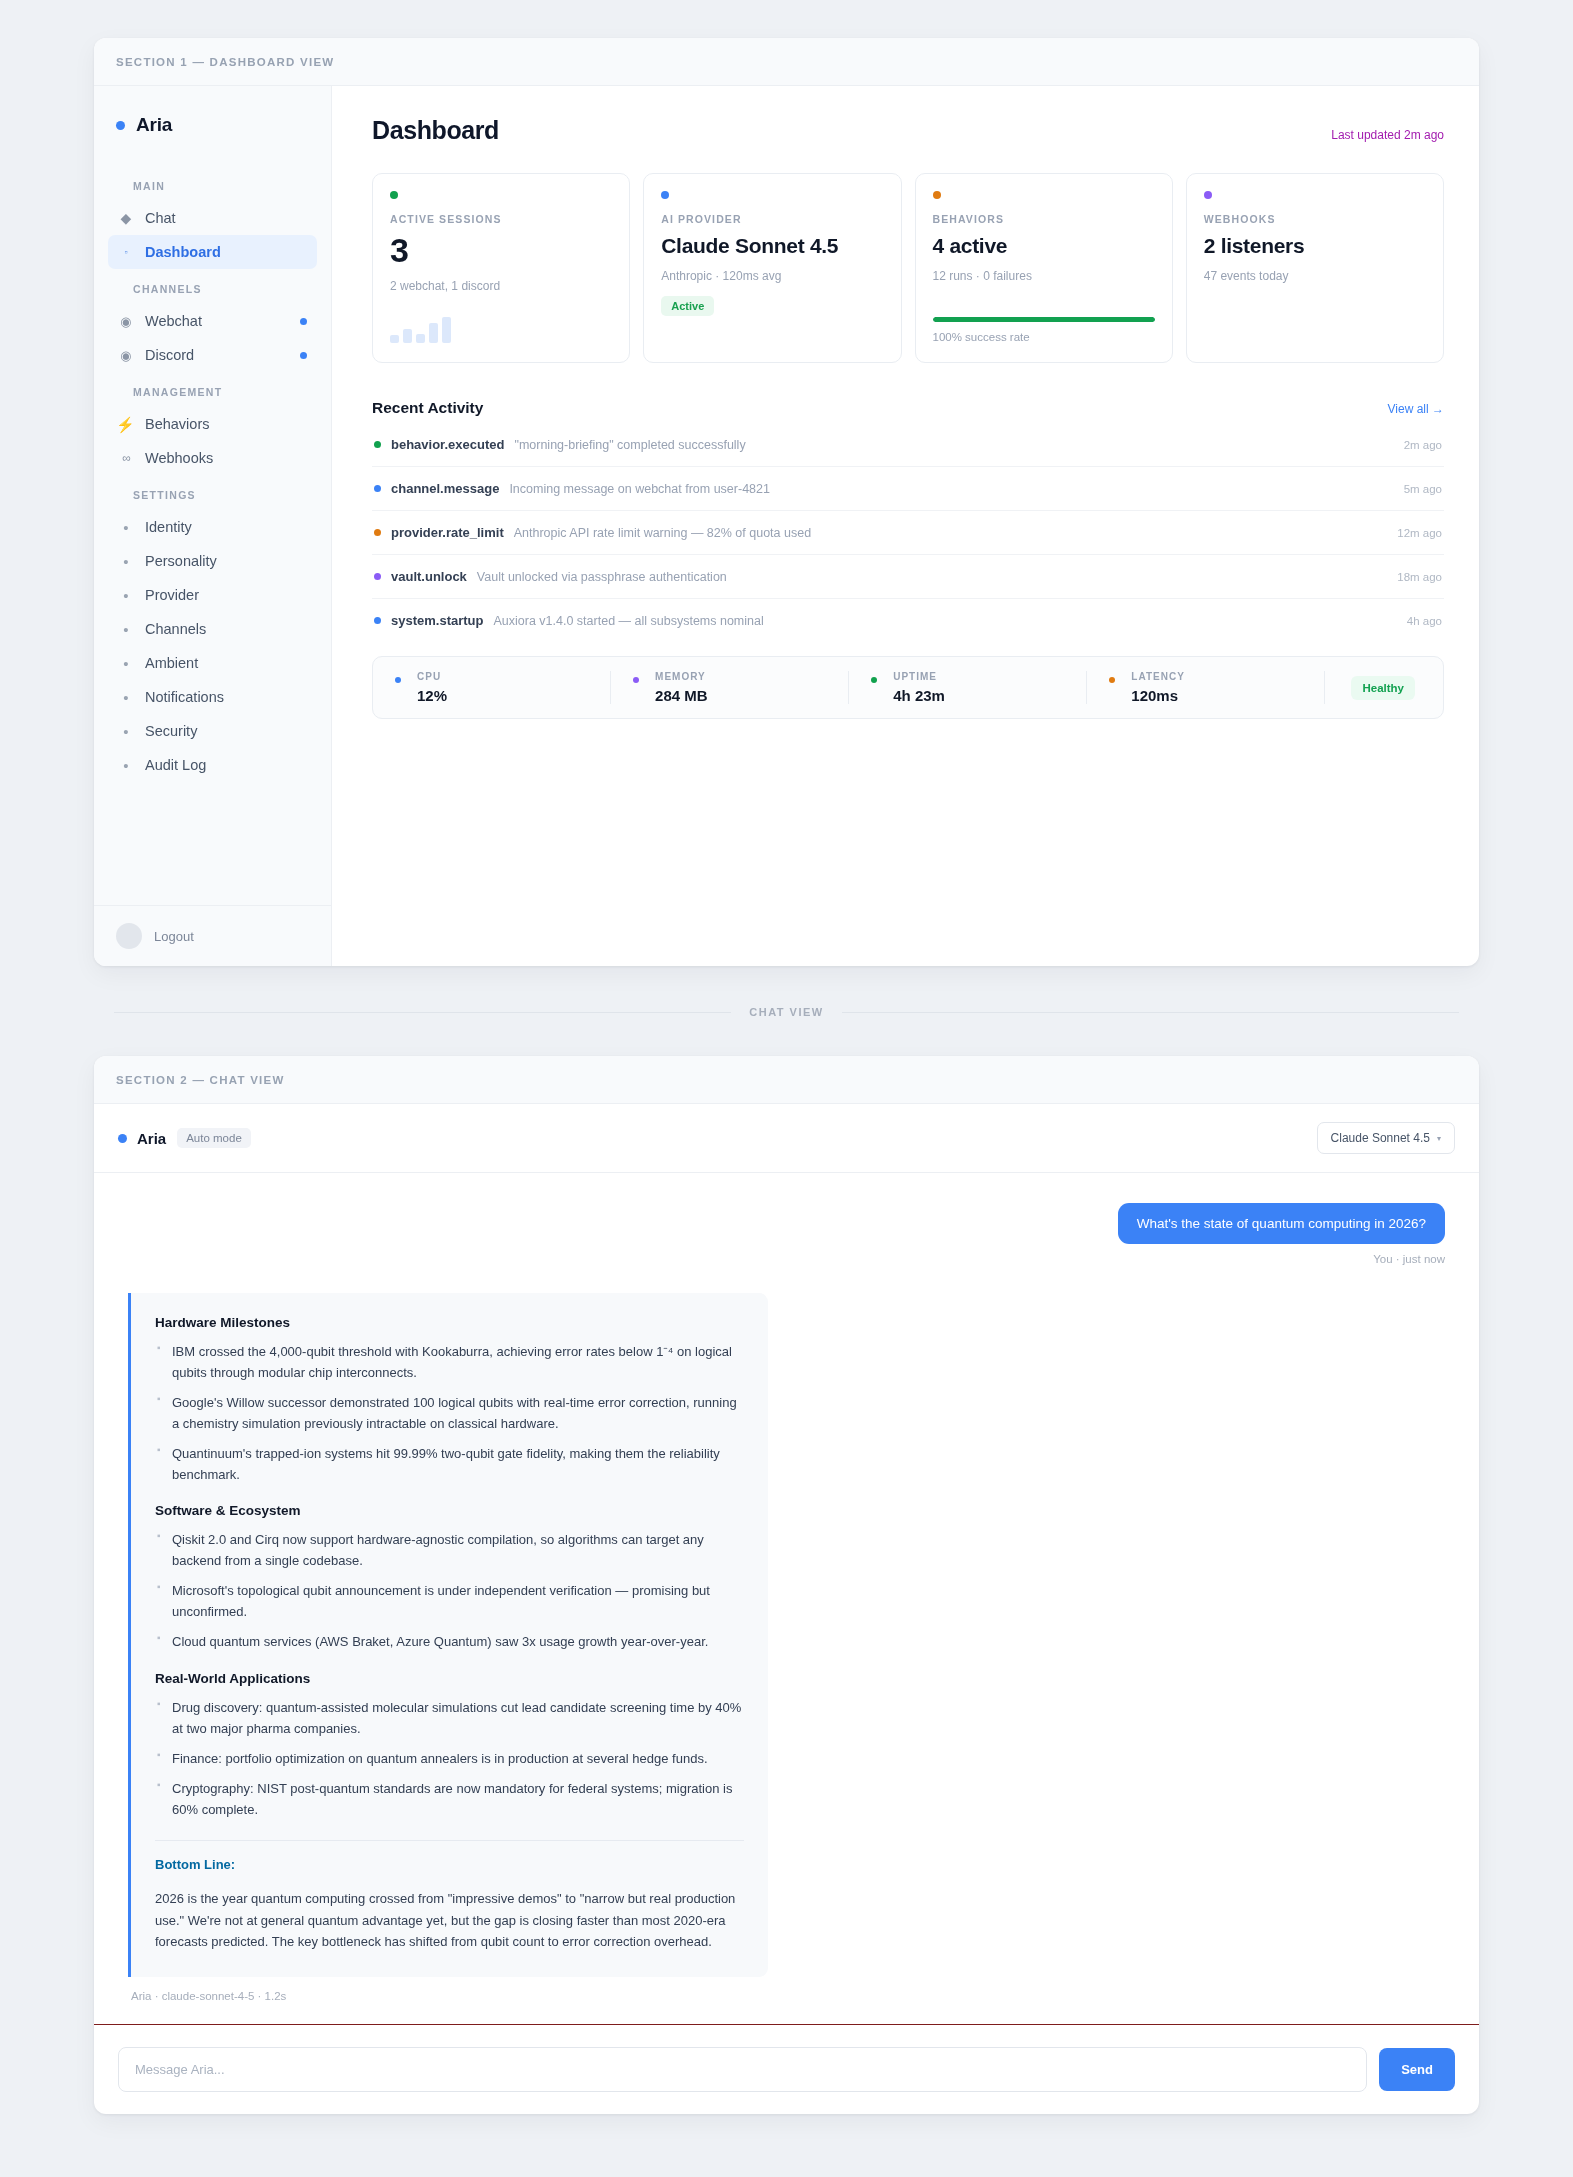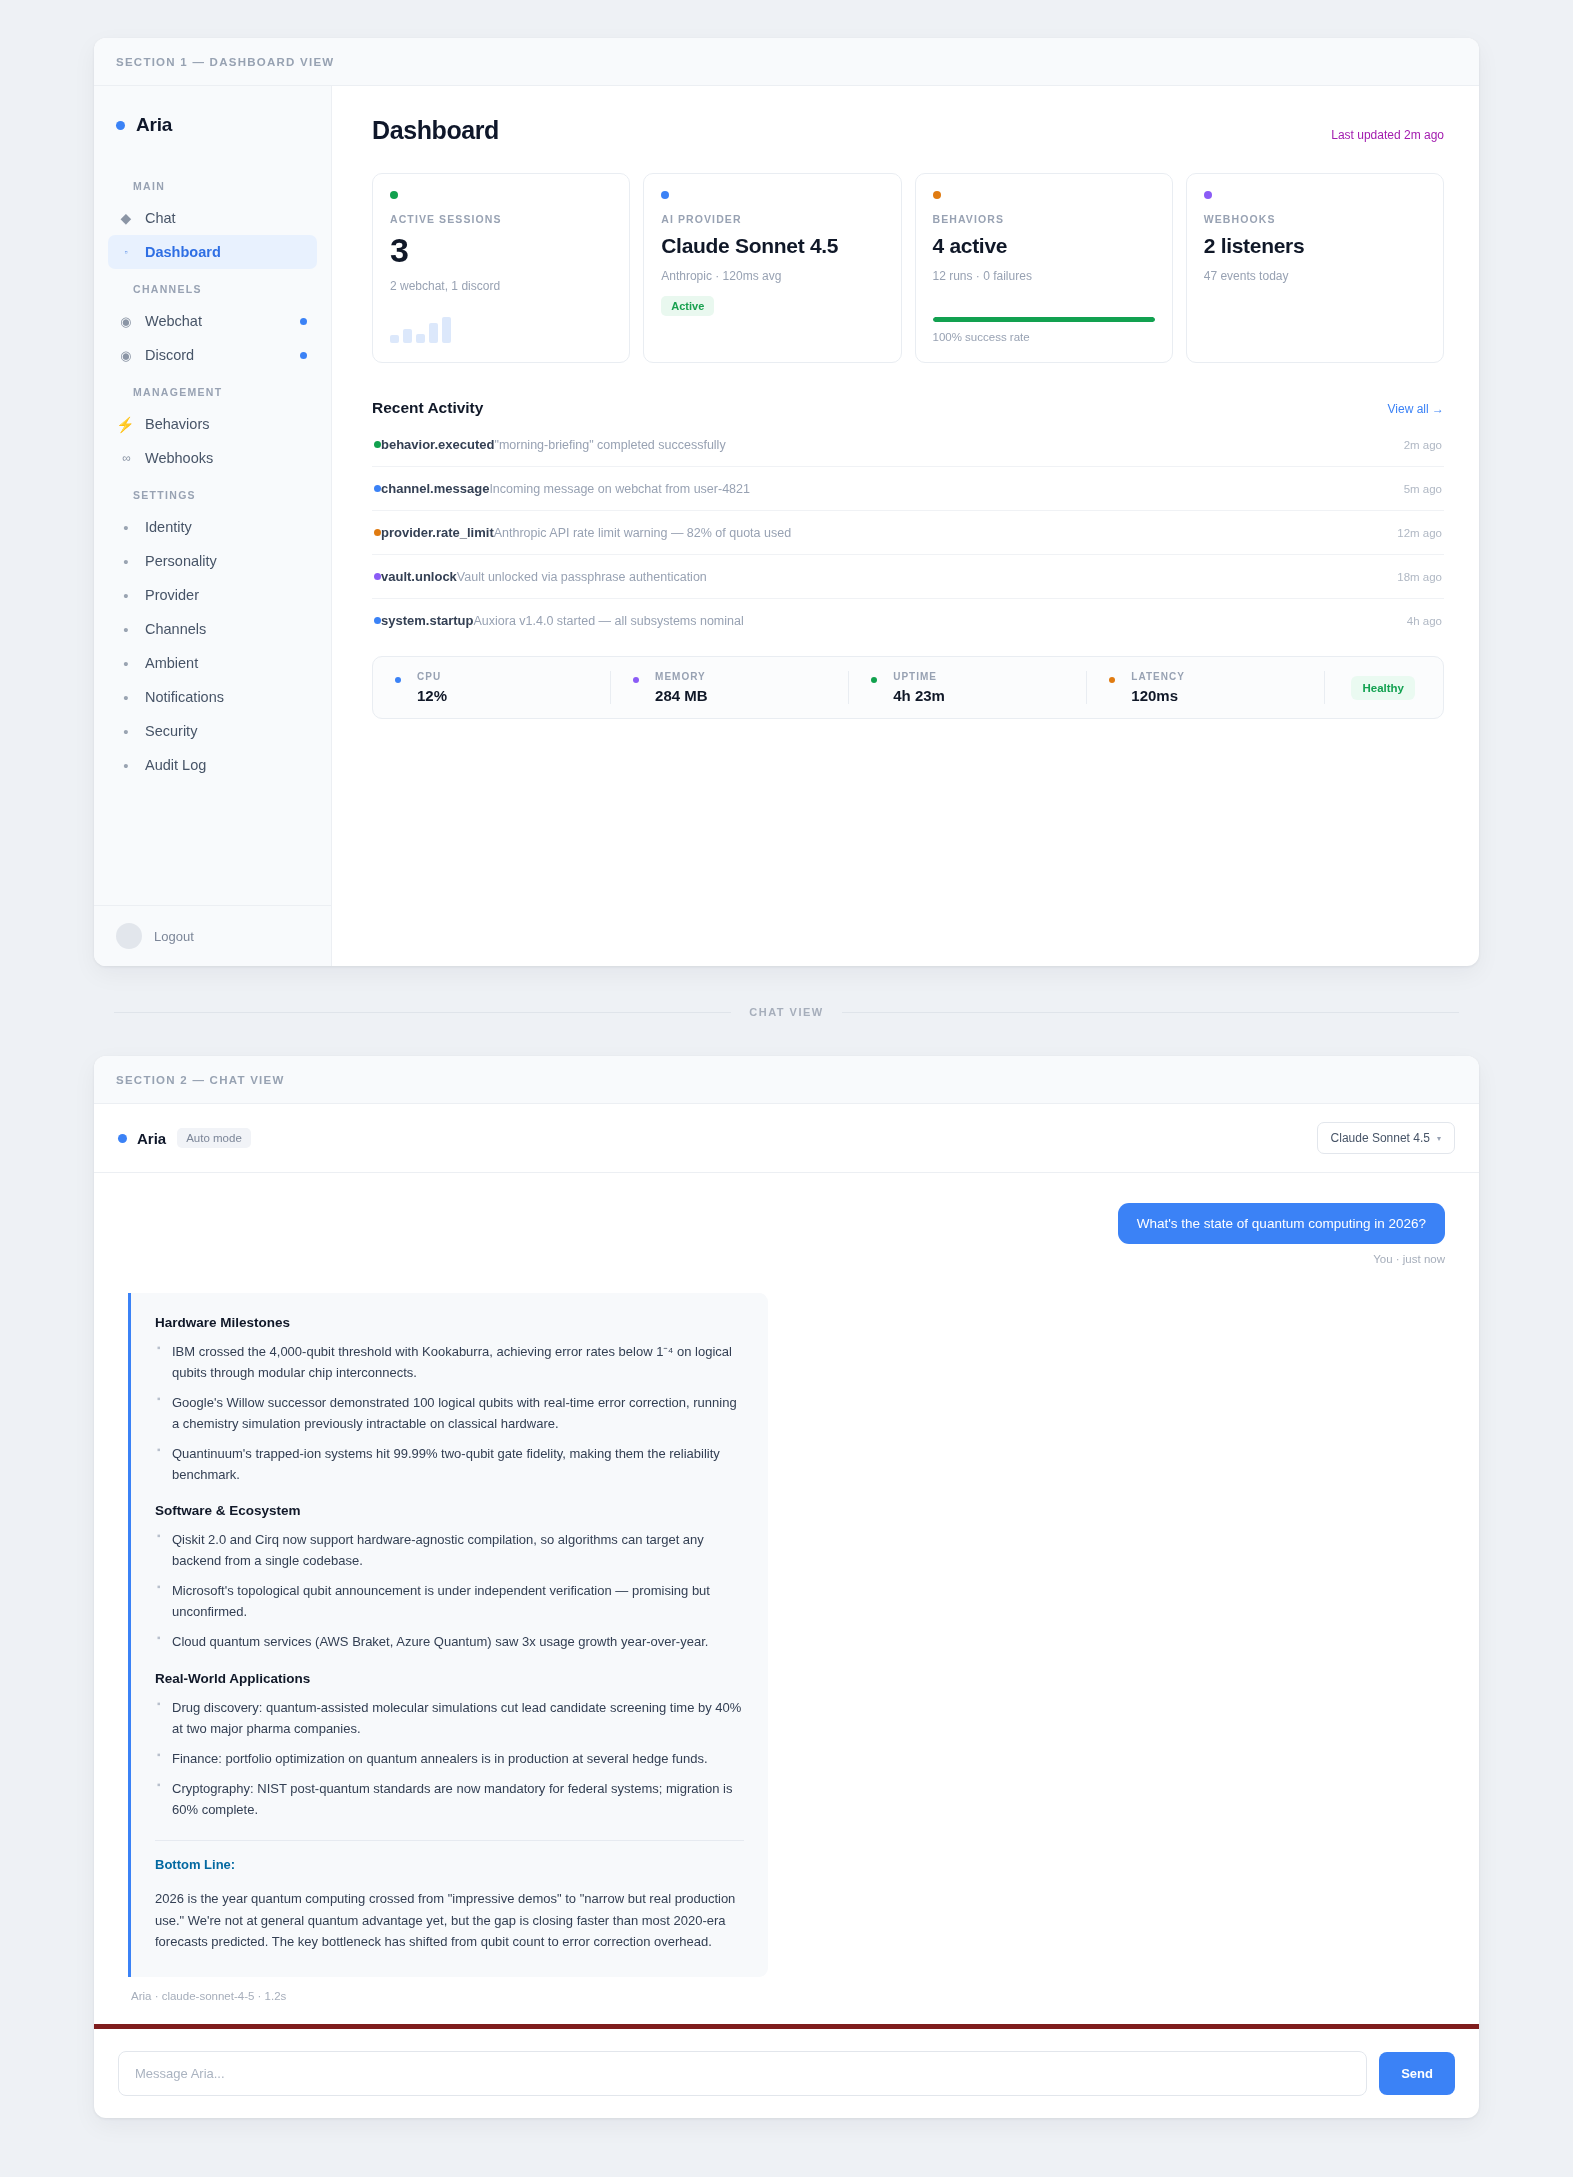--- a/index.html
+++ b/index.html
@@ -126,21 +126,21 @@
   .progress-cap { font-size: 11.5px; color: #98a2b3; margin-top: 9px; }
 
   
   .act-head {
     display: flex; align-items: baseline; justify-content: space-between;
     margin: 36px 0 6px 0;
   }
   .act-title { font-size: 15.5px; font-weight: 700; color: #101828; }
   .act-viewall { font-size: 12px; color: #3b82f6; cursor: pointer; }
   .act-row {
-    display: flex; align-items: center; 
+    display: flex; align-items: center; gap: 10px;
     padding: 14px 2px; border-bottom: 1px solid #f0f2f5;
   }
   .act-row:last-of-type { border-bottom: none; }
   .act-dot { width: 7px; height: 7px; border-radius: 50%; flex: 0 0 7px; }
   .act-ev { font-size: 13px; font-weight: 700; color: #344054; }
   .act-desc { font-size: 12.5px; color: #98a2b3; }
   .act-time { margin-left: auto; font-size: 11.5px; color: #b0b8c4; }
 
   
   .metrics {
@@ -214,21 +214,21 @@
   .ai-list li::before {
     content: "▪"; position: absolute; left: 2px; top: -1px;
     color: #b8c0cc; font-size: 10px;
   }
   .ai-sep { border: none; border-top: 1px solid #e6eaf0; margin: 20px 0 16px 0; }
   .ai-bottom-h { font-size: 13px; font-weight: 700; color: #0369a1; margin-bottom: 16px; }
   .ai-bottom-p { font-size: 13px; line-height: 1.68; color: #344054; }
   .ai-foot { font-size: 11.5px; color: #a6aebb; margin-top: 13px; padding-left: 3px; }
 
   .composer {
-    border-top: 5px solid #7f1d1d;
+    border-top: 1px solid #7f1d1d;
     padding: 22px 24px; display: flex; gap: 12px; align-items: center;
   }
   .composer input {
     flex: 1; border: 1px solid #e2e6ec; border-radius: 8px;
     padding: 14px 16px; font-size: 13px; color: #344054;
     font-family: "Liberation Sans", sans-serif; outline: none; background: #fff;
   }
   .composer input::placeholder { color: #aab3c0; }
   .send-btn {
     background: #3b82f6; color: #fff; border: none; border-radius: 8px;

